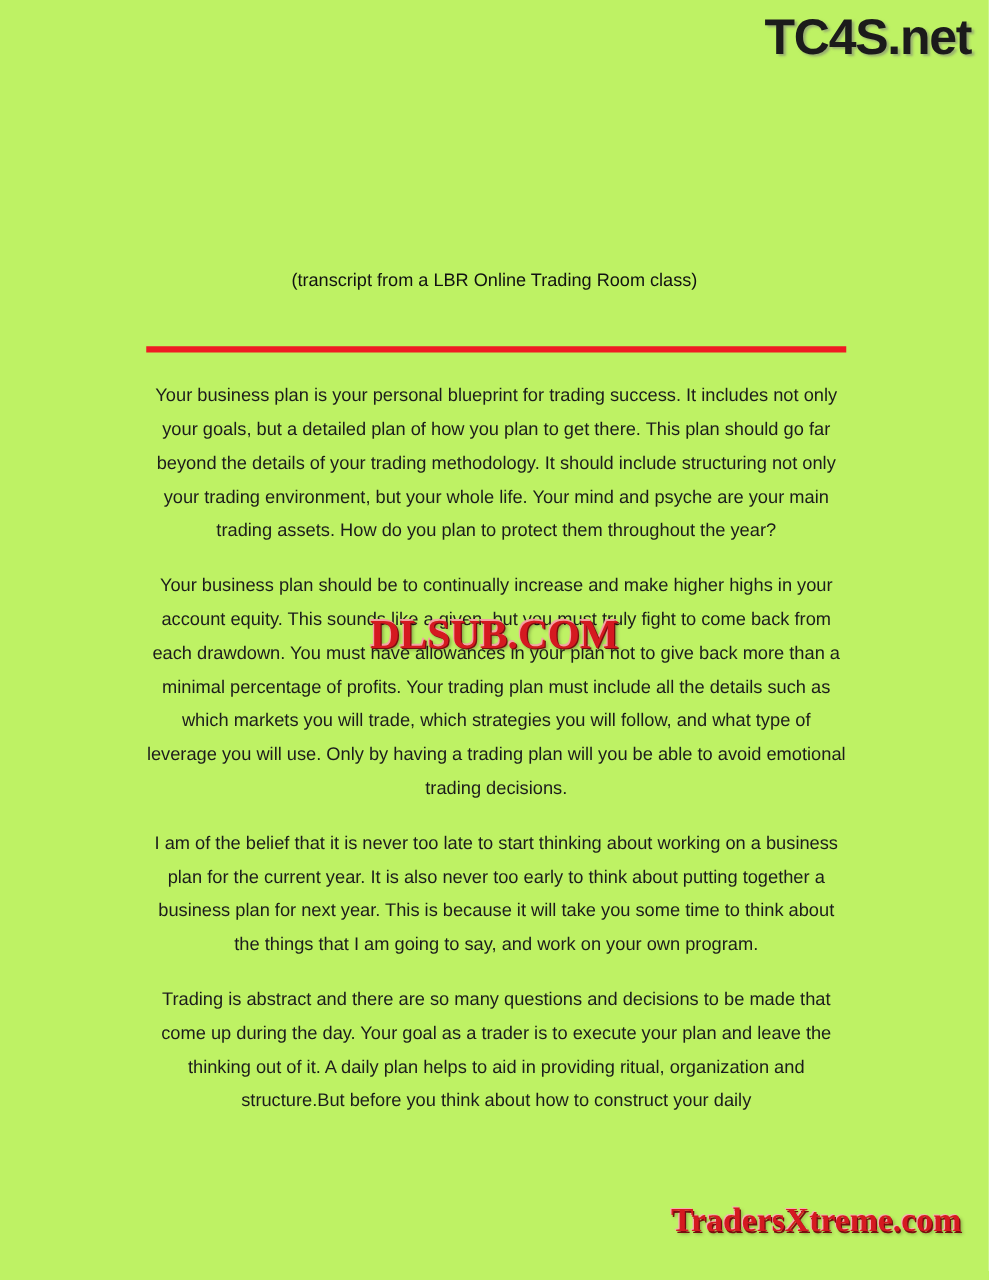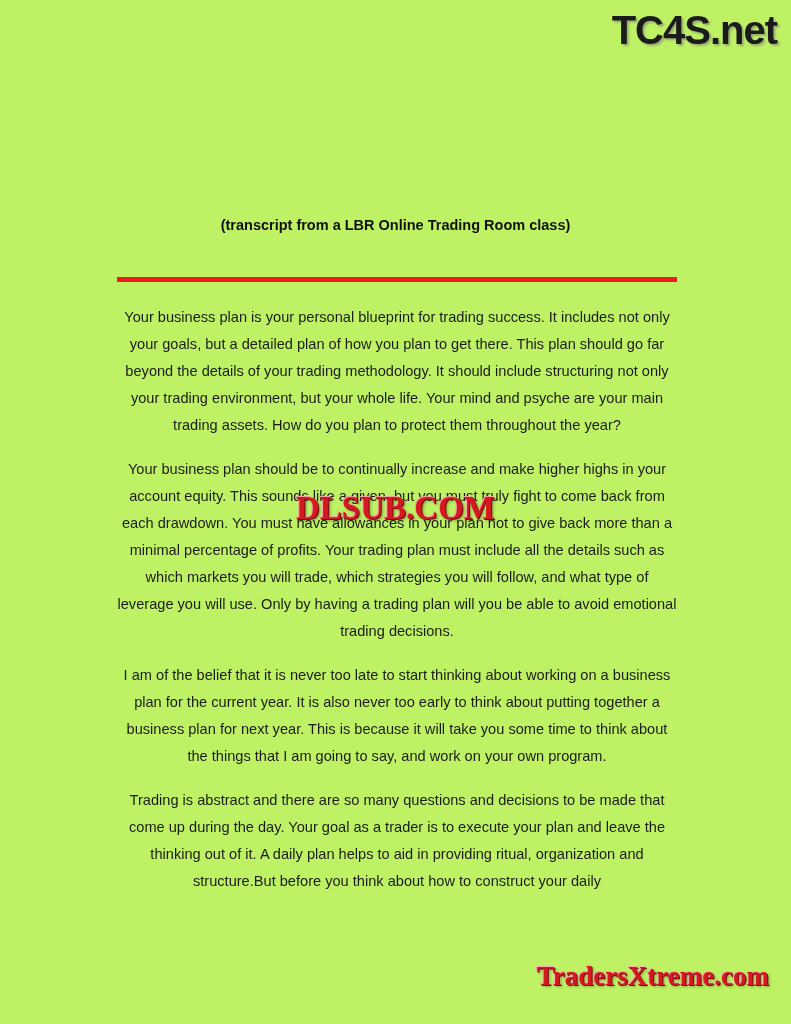--- a/index.html
+++ b/index.html
@@ -58,21 +58,21 @@
     color: #111111;
   }
 
   .doc-subtitle {
     position: absolute;
     top: 217px;
     left: 0;
     width: 791px;
     text-align: center;
     font-size: 14.5px;
-    font-weight: bold;
+    font-weight: normal;
     color: #111111;
   }
 
   .rule {
     position: absolute;
     top: 277px;
     left: 117px;
     width: 560px;
     height: 5px;
     background: #ef1b23;

